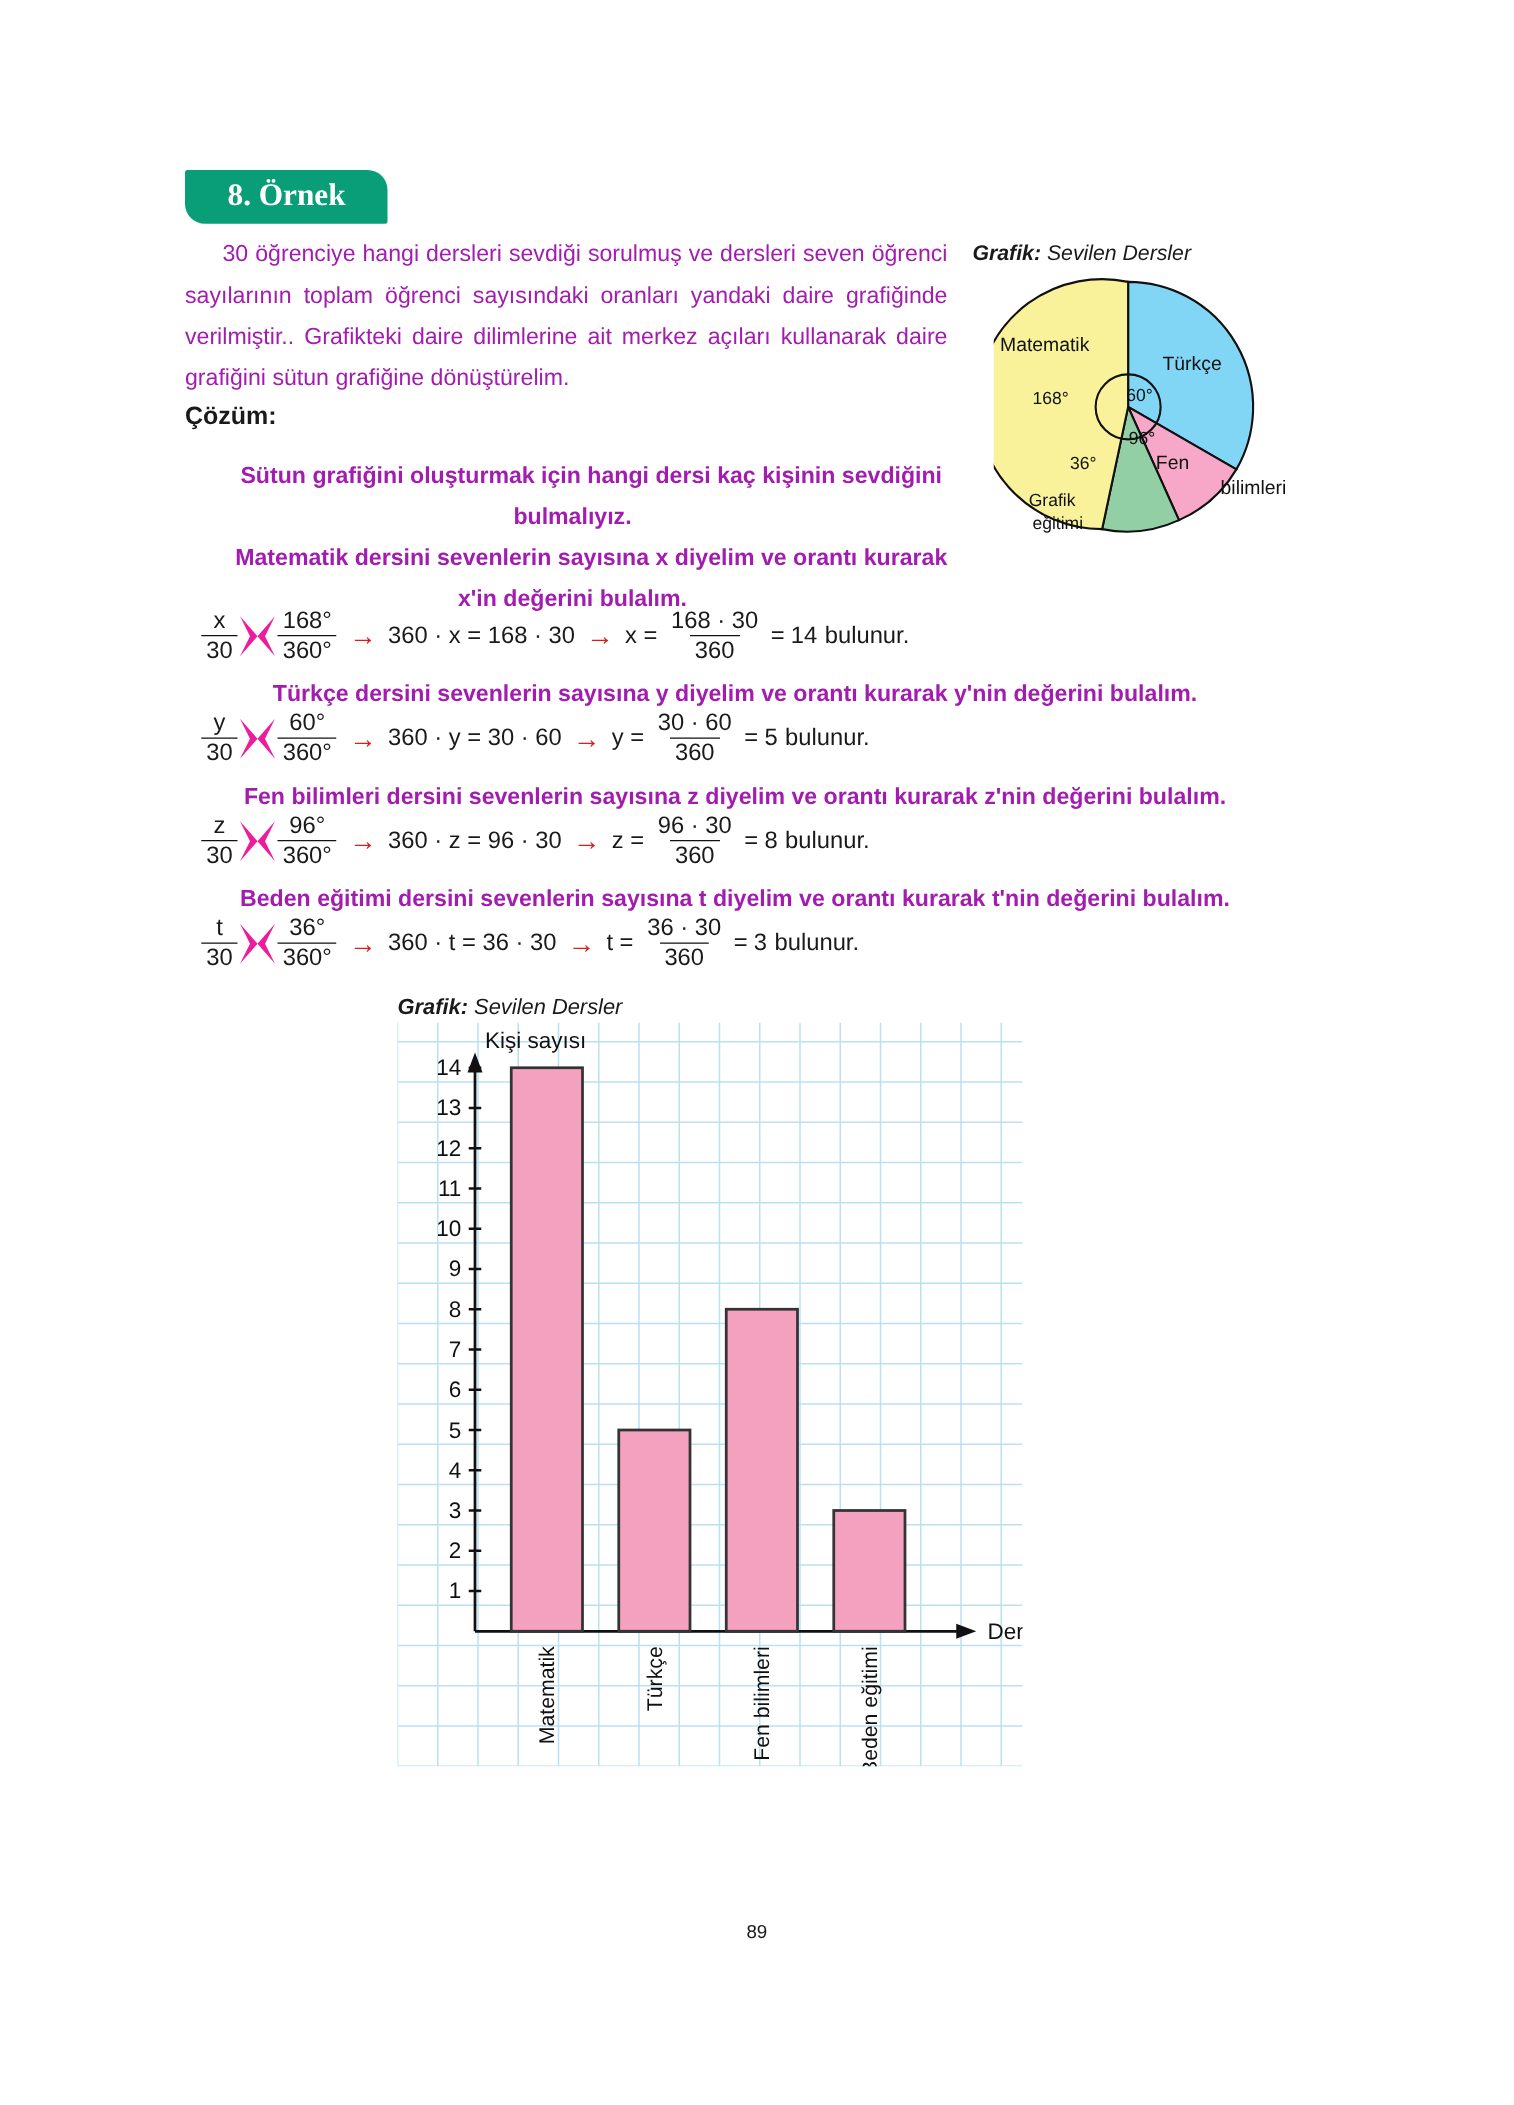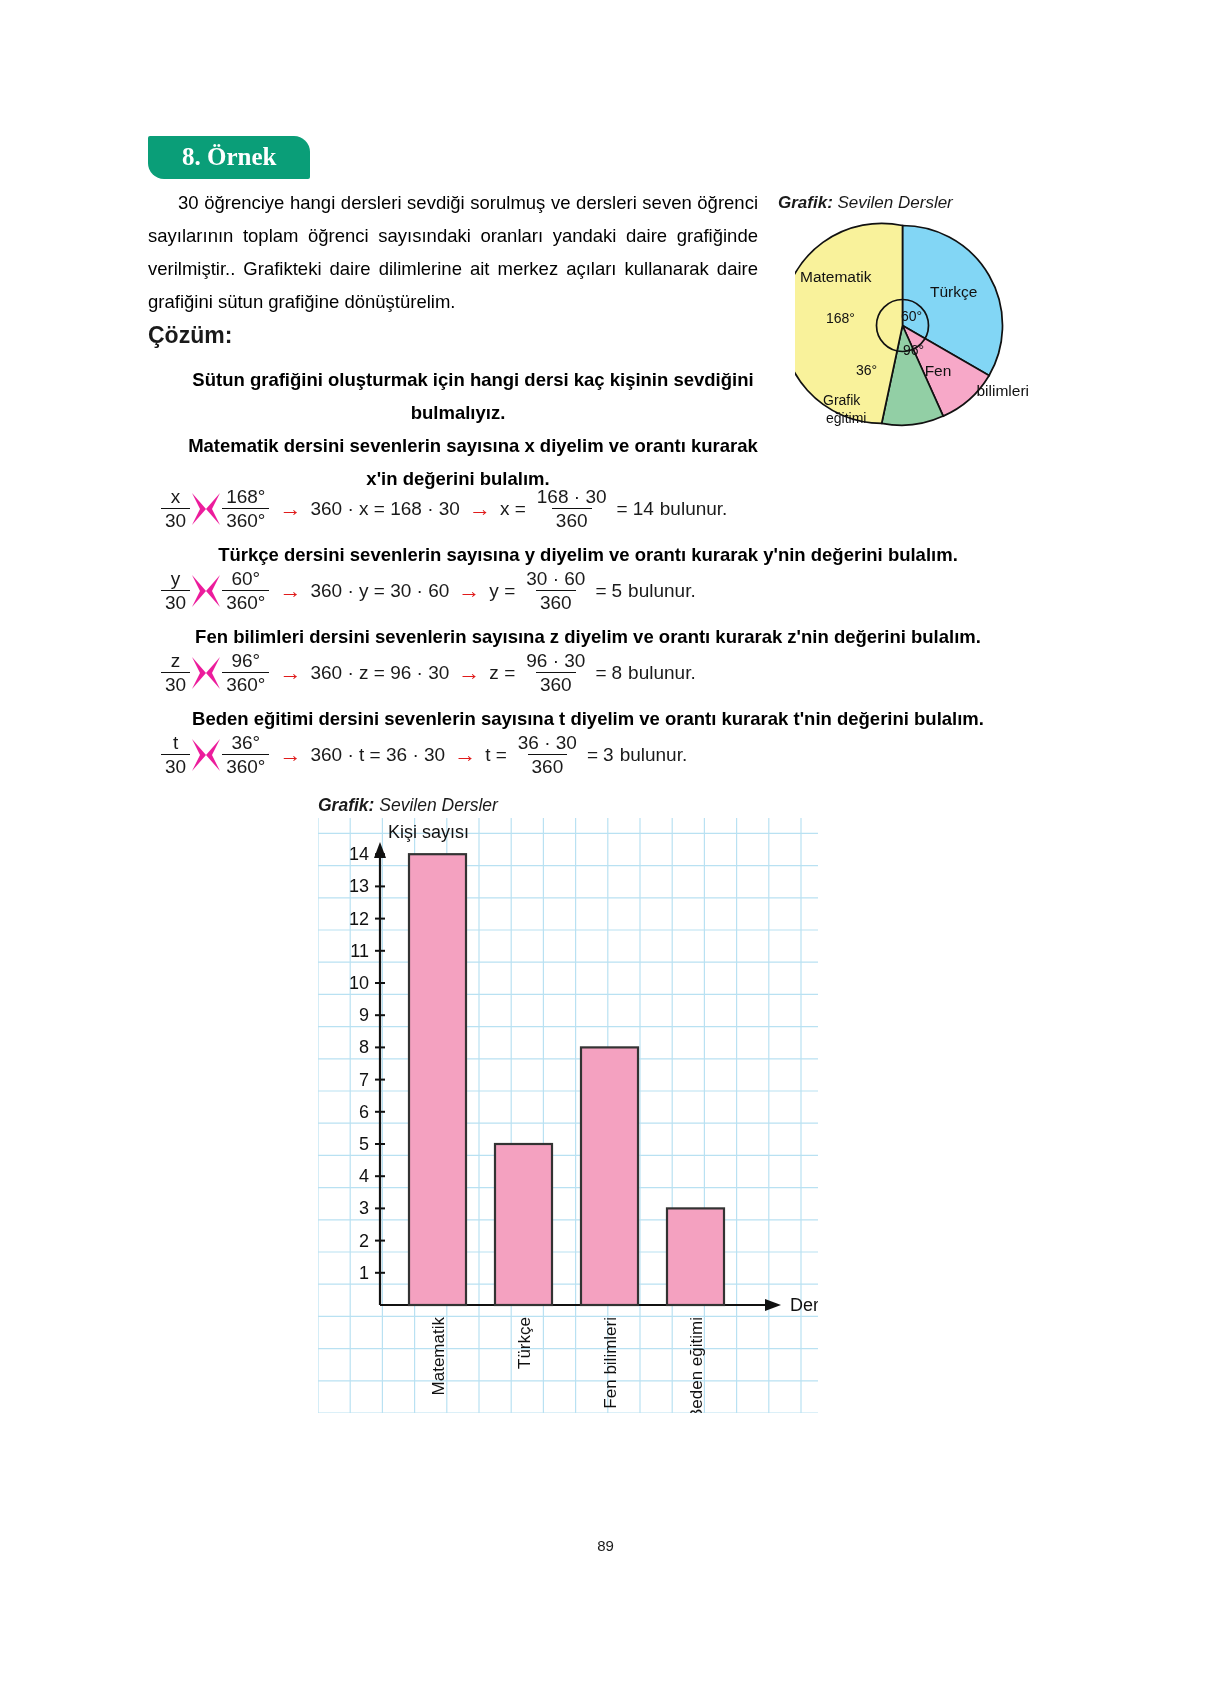--- a/index.html
+++ b/index.html
@@ -32,28 +32,28 @@
     border-radius:2px 16px 2px 16px;
     z-index:-1;
   }
 
   
   .para{
     position:absolute;
     font-size:18.5px;
     line-height:33px;
     text-align:justify;
-    color:#000000;
+    color:#a21caf;
   }
   .para.nojust{text-align:center;font-weight:bold;}
   .indent{display:inline-block;width:30px;}
   .cozum{
     position:absolute;
     left:148px;top:322px;
-    font-size:23px;font-weight:bold;
+    font-size:20px;font-weight:bold;
   }
 
   
   .pie-title{
     position:absolute;left:778px;top:193px;
     font-size:17px;font-style:italic;white-space:nowrap;
   }
   .pie-title b{font-style:italic;font-weight:bold;}
   .pie-box{position:absolute;left:795px;top:218px;width:215px;height:215px;}
   .pie-lbl{

